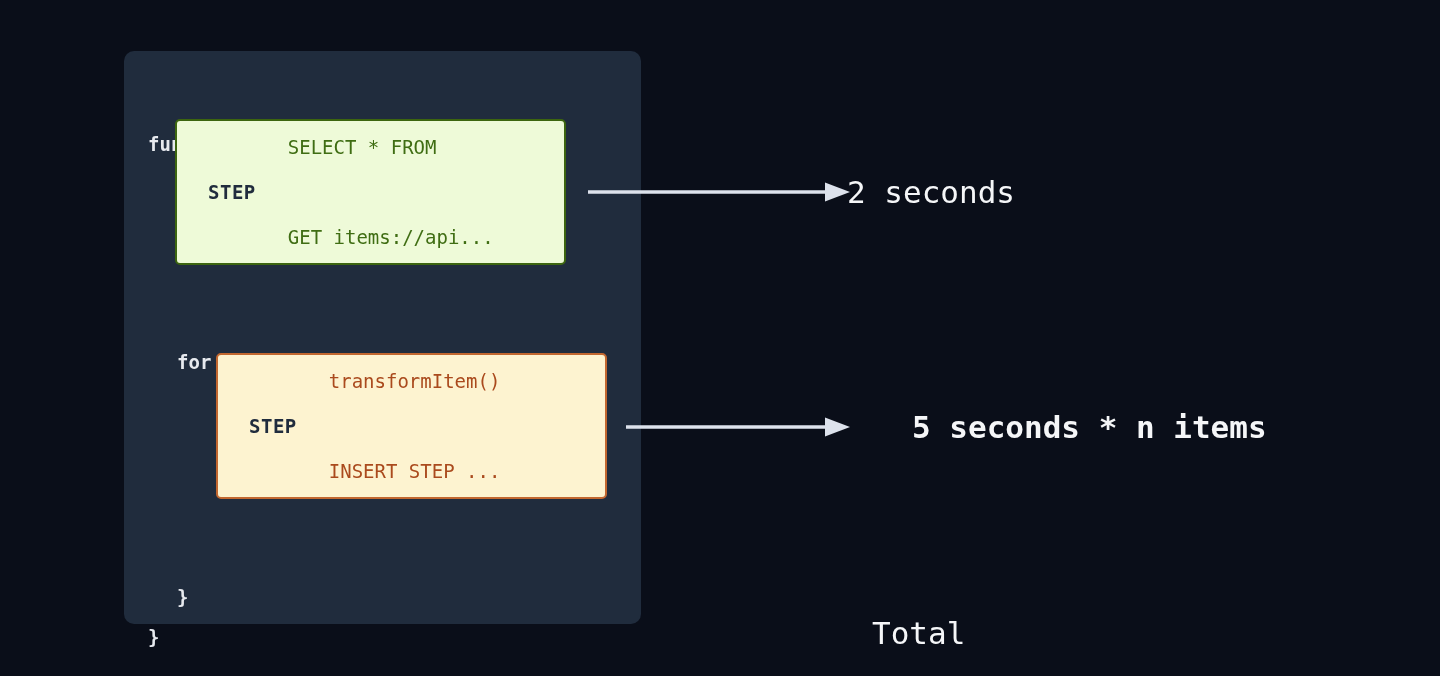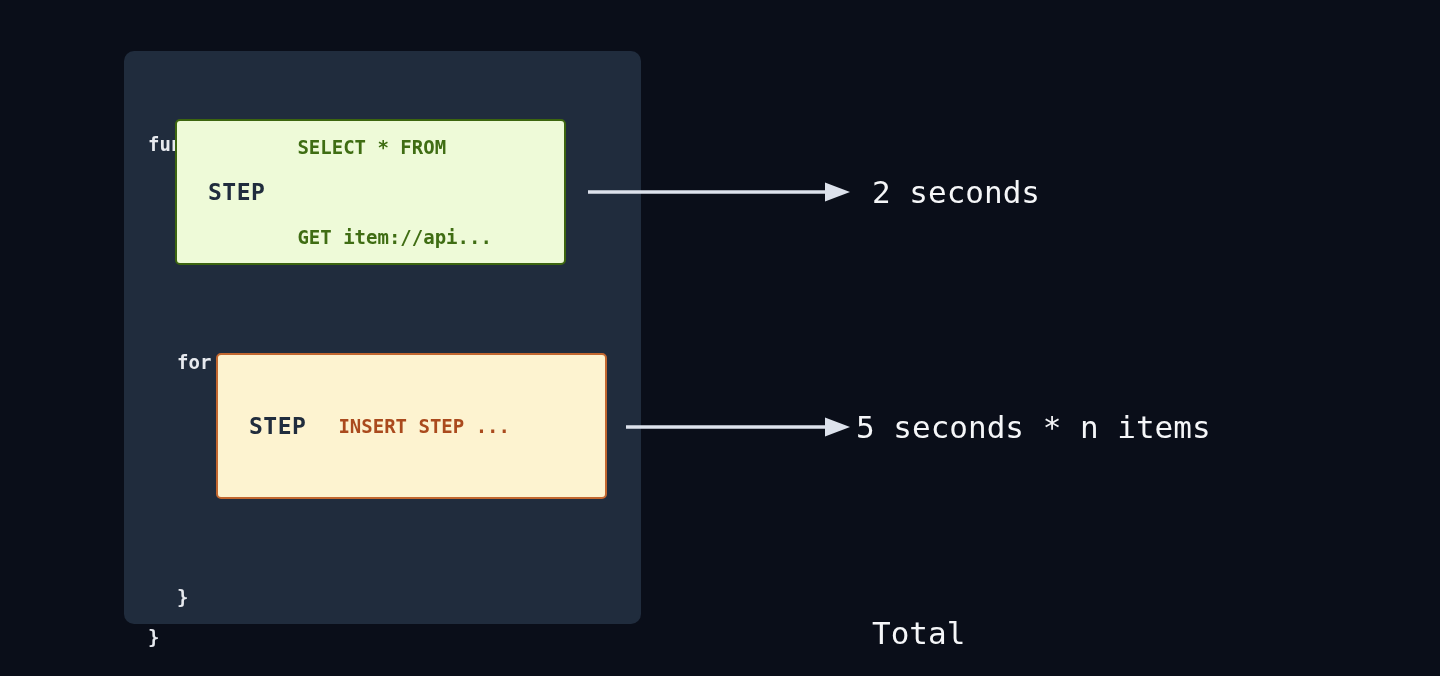--- a/index.html
+++ b/index.html
@@ -59,50 +59,50 @@
     background: var(--step1-bg);
     border: 2px solid var(--step1-border);
   }
   .step-box-2 {
     left: 92px; top: 302px;
     background: var(--step2-bg);
     border: 2px solid var(--step2-border);
   }
   .step-label {
     margin-left: 31px;
-    font-size: 23px;
+    font-size: 19px;
     font-weight: bold;
     color: var(--step-label);
     letter-spacing: 0.5px;
   }
   .step-code {
     margin-left: 32px;
     font-size: 19px;
-    font-weight: bold;
+    font-weight: normal;
     line-height: 30px;
     white-space: pre;
   }
   .step-box-1 .step-code { color: var(--step1-text); }
   .step-box-2 .step-code { color: var(--step2-text); }
   .arrow {
     position: absolute;
     color: var(--arrow);
   }
   .arrow-1 { left: 588px; top: 180px; }
   .arrow-2 { left: 626px; top: 415px; }
   .annotation {
     position: absolute;
     font-size: 31px;
     font-weight: normal;
     line-height: 40px;
     color: var(--annotation-text);
     white-space: pre;
   }
-  .annotation-1 { left: 872px; top: 172px; }
-  .annotation-2 { left: 856px; top: 407px; }
+  .annotation-1 { left: 847px; top: 172px; }
+  .annotation-2 { left: 912px; top: 407px; font-weight: bold; }
   .total-block {
     position: absolute;
     left: 872px; top: 531px;
     font-size: 31px;
     line-height: 41px;
     color: var(--annotation-text);
     white-space: pre;
   }
 </style>
 </head>
@@ -111,29 +111,30 @@
 <div class="stage">
 
   <div class="code-panel">
 
     <div class="code-line line-function">function () {</div>
 
     <div class="step-box step-box-1">
       <span class="step-label">STEP</span>
       <div class="step-code">
         <div>SELECT * FROM</div>
-        <div>GET item://api...</div>
+        <div>GET items://api...</div>
       </div>
     </div>
 
     <div class="code-line line-for">for (let item of items) {</div>
 
     <div class="step-box step-box-2">
       <span class="step-label">STEP</span>
       <div class="step-code">
+        <div>transformItem()</div>
         <div>INSERT STEP ...</div>
       </div>
     </div>
 
     <div class="code-line line-close-inner">}</div>
 
     <div class="code-line line-close-outer">}</div>
 
   </div>
 

